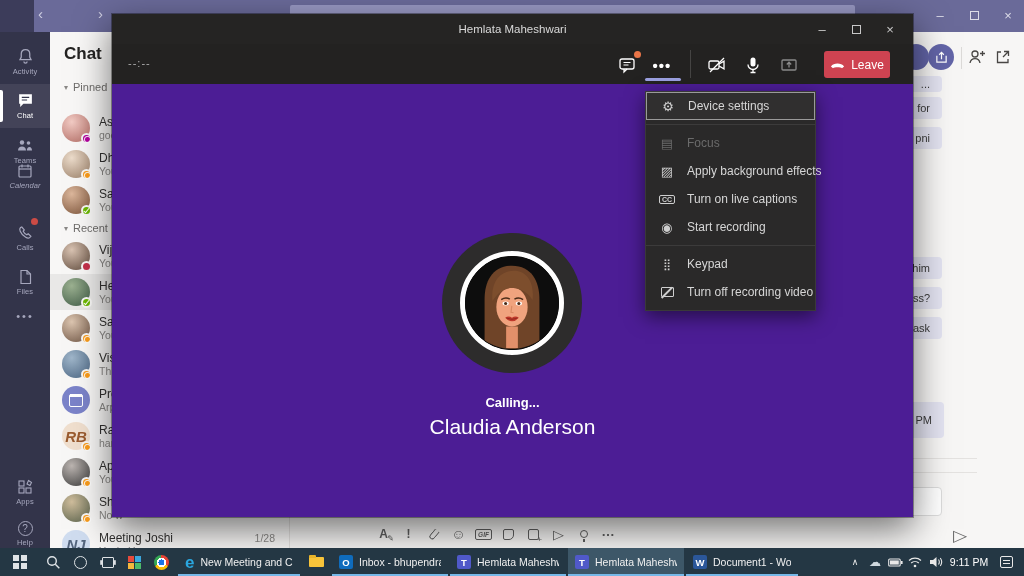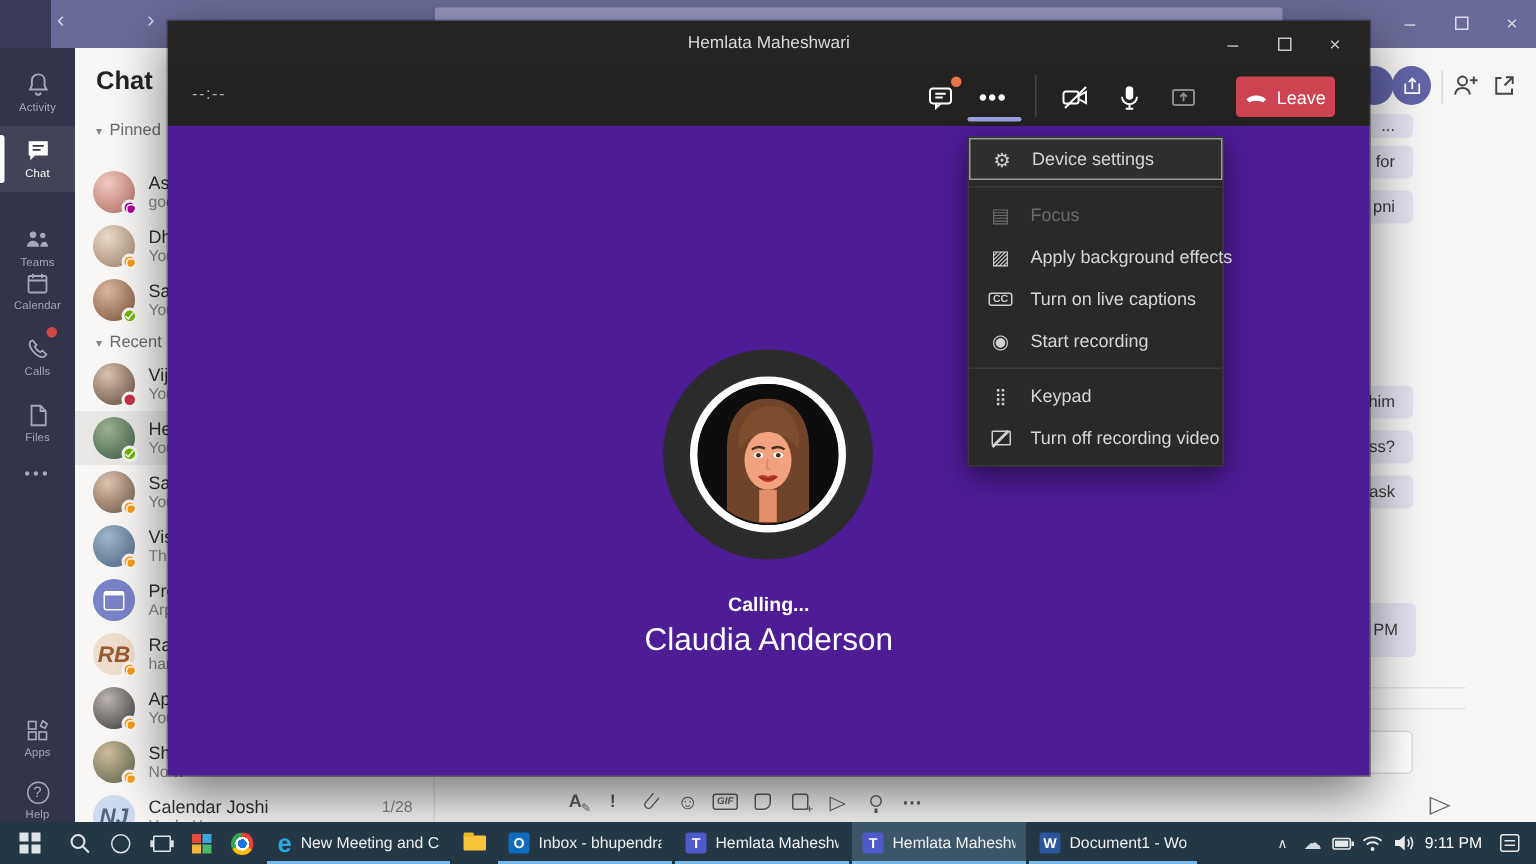--- a/index.html
+++ b/index.html
@@ -173,29 +173,29 @@
       </svg>
     <span class="lbl">Activity</span>
   </div>
   <div class="rail-item active" style="top:52px;">
     <svg width="17" height="17" viewBox="0 0 16 16">
         <path d="M2 2h12v9H6l-3 3v-3H2z" fill="currentColor"></path>
         <path d="M4.5 5h7M4.5 7.5h5" stroke="#33344a" stroke-width="1.1"></path>
       </svg>
     <span class="lbl">Chat</span>
   </div>
-  <div class="rail-item" style="top:111px;">
+  <div class="rail-item" style="top:97px;">
     <svg width="18" height="17" viewBox="0 0 18 16">
         <circle cx="6" cy="5" r="2.2" fill="currentColor"></circle>
         <circle cx="12.5" cy="5.5" r="1.8" fill="currentColor"></circle>
         <path d="M2 13c0-2.4 1.8-4 4-4s4 1.6 4 4zM10.8 13c.2-2 1-3.4 2.7-3.4 1.4 0 2.5 1.2 2.5 3.4z" fill="currentColor"></path>
       </svg>
     <span class="lbl">Teams</span>
   </div>
-  <div class="rail-item" style="top:140px;">
+  <div class="rail-item" style="top:122px;font-style:italic;">
     <svg width="16" height="16" viewBox="0 0 16 16">
         <rect x="2" y="3" width="12" height="11" rx="1" fill="none" stroke="currentColor" stroke-width="1.2"></rect>
         <path d="M2 6h12" stroke="currentColor" stroke-width="1.2"></path>
         <path d="M5 1.5v3M11 1.5v3" stroke="currentColor" stroke-width="1.2"></path>
       </svg>
     <span class="lbl">Calendar</span>
   </div>
   <div class="rail-item" style="top:184px;">
     <span class="rail-dot" style="right:12px;top:2px;"></span>
     <svg width="16" height="16" viewBox="0 0 16 16">
@@ -372,21 +372,21 @@
           <span class="chat-prev">No w</span>
         </span>
         <span class="chat-date"></span>
       </div>
 
       <div class="chat-row">
         <span class="av nj">
           <i>NJ</i>
         </span>
         <span class="chat-meta">
-          <span class="chat-name">Calendar Joshi</span>
+          <span class="chat-name">Meeting Joshi</span>
           <span class="chat-prev">Yeah. You can</span>
         </span>
         <span class="chat-date">1/28</span>
       </div>
 
   </div>
 </div>
 
 <div class="abs pane-el" style="left:290px;top:32px;width:734px;height:516px;background:#f7f6f5;z-index:1;"></div>
 <div class="purple-circle" style="left:903px;top:44px;"></div>

